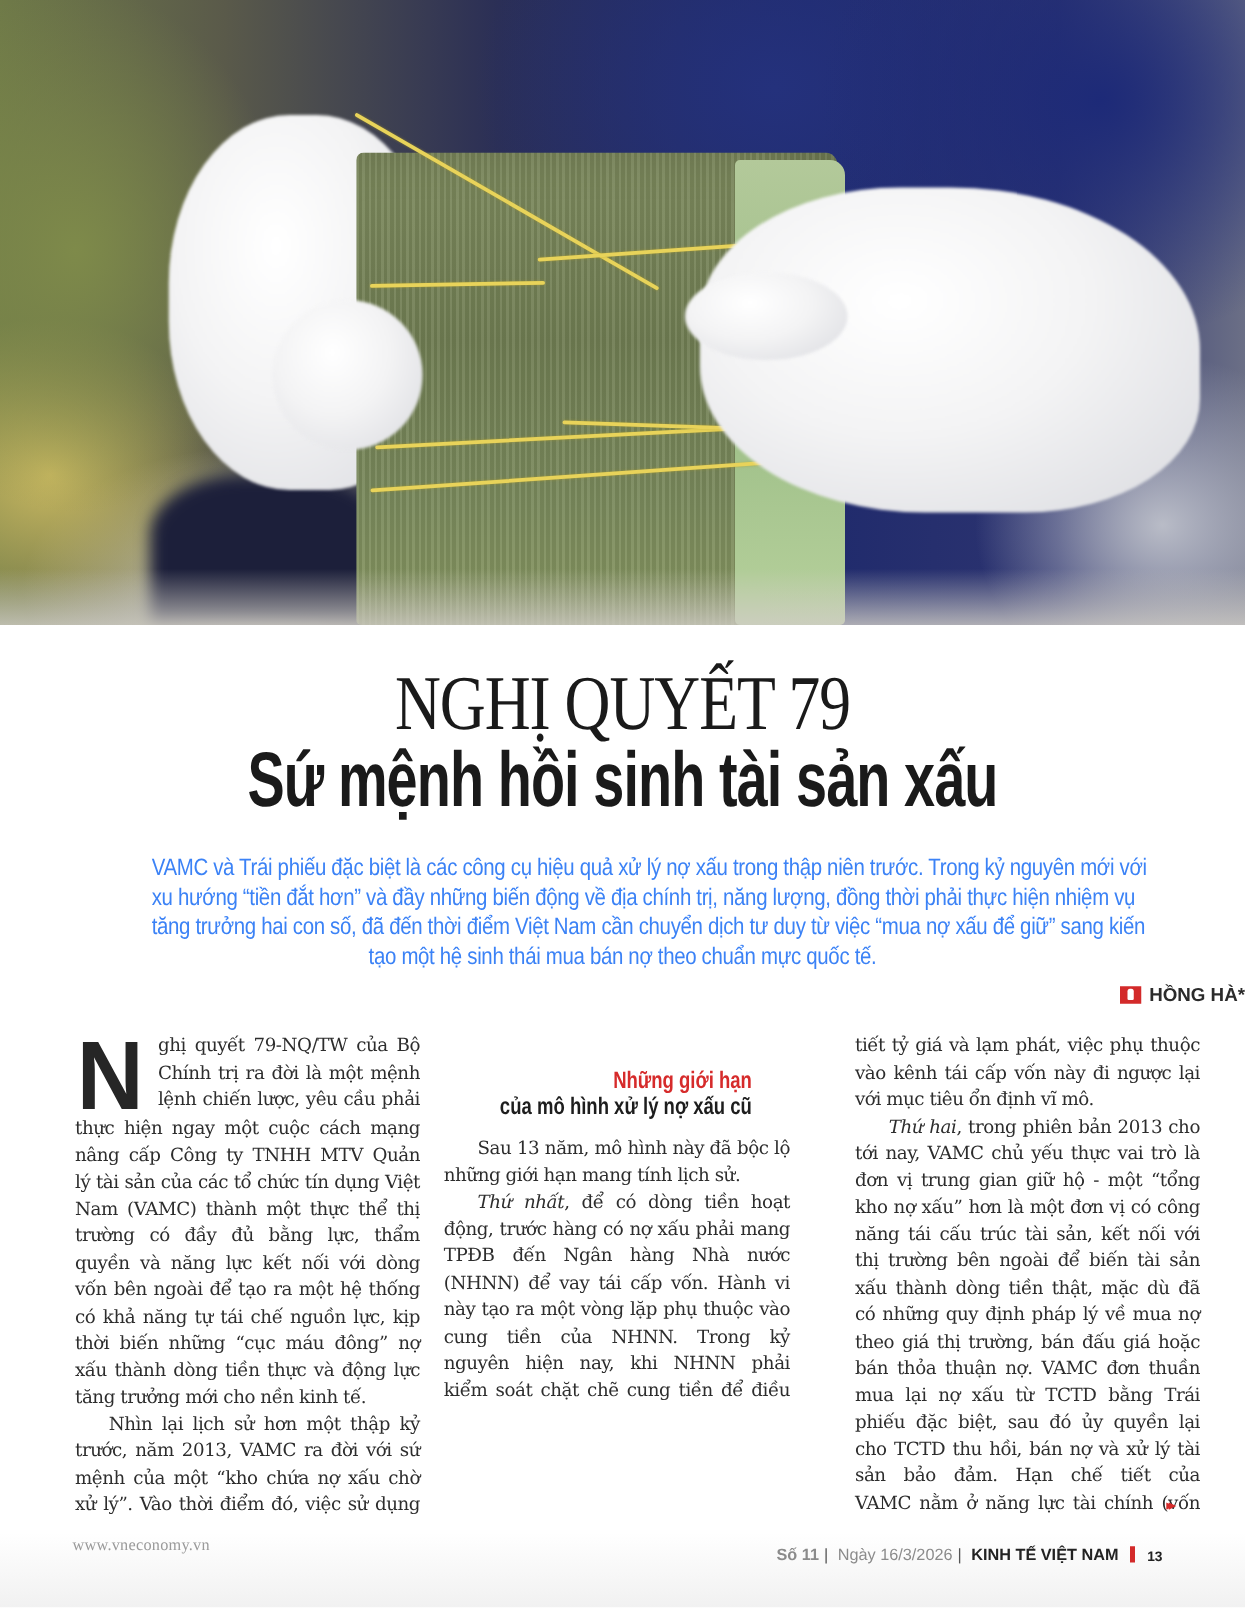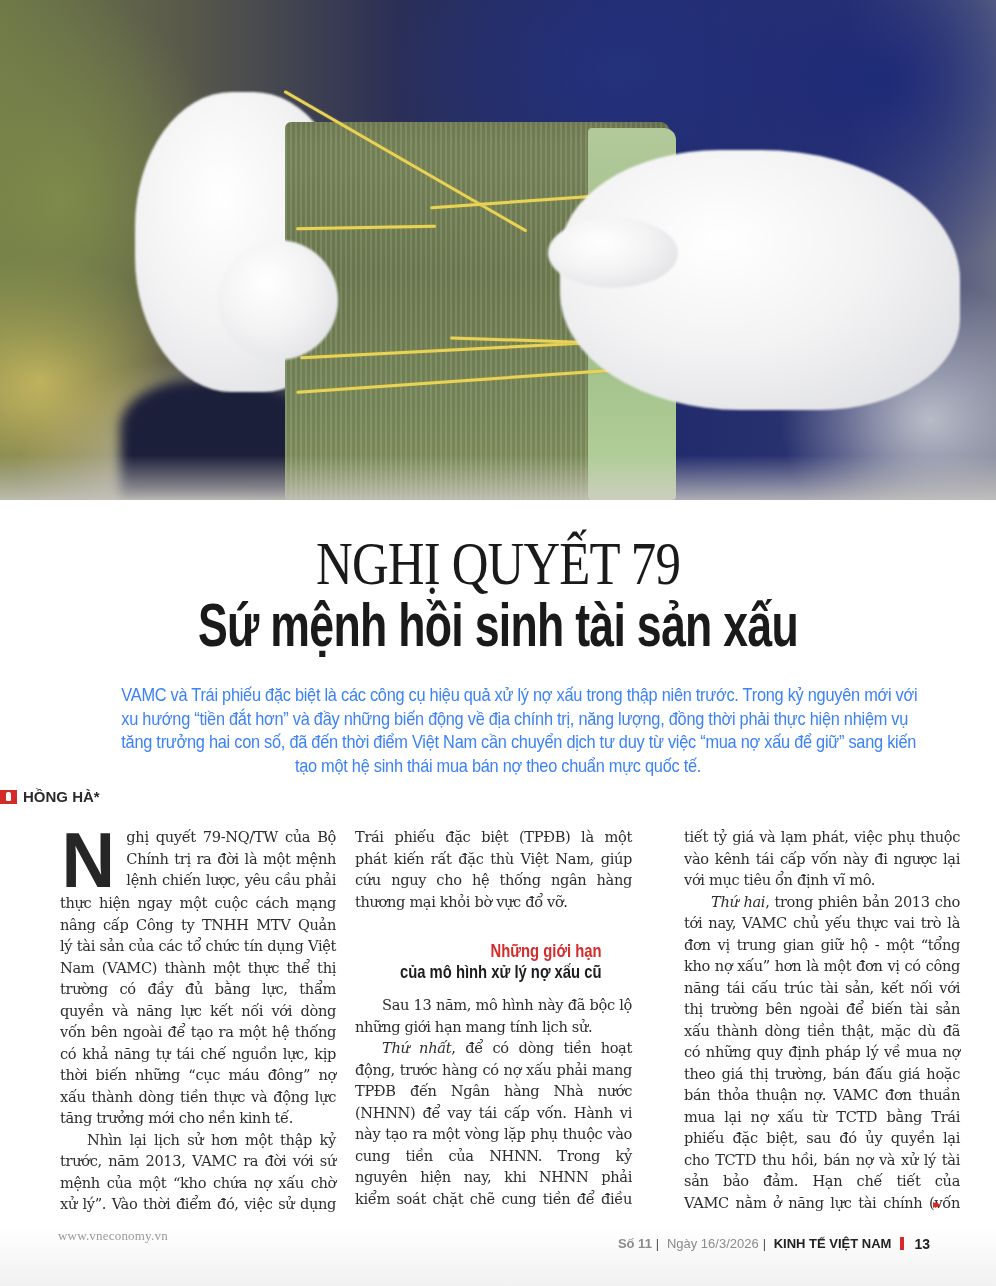--- a/index.html
+++ b/index.html
@@ -70,21 +70,21 @@
 
   
   .sapo {
     position: absolute; left: 60px; top: 683px; width: 876px; text-align: center;
     font-family: "Liberation Sans", sans-serif; font-size: 19px; line-height: 23.5px;
     color: #3b82f6; letter-spacing: -0.3px;
   }
   .sapo span { display: block; white-space: nowrap; transform: scaleX(0.86); transform-origin: 50% 50%; }
 
   .byline {
-    position: absolute; left: 0; top: 788px; width: 996px; text-align: left;
+    position: absolute; left: 0; top: 788px; width: 996px; text-align: right;
     font-family: "Liberation Sans", sans-serif; font-weight: 700; font-size: 15px;
     color: #2b2b2b;
   }
   .byline .pen-icon {
     display: inline-block; width: 17px; height: 14px; background: #d32a2a;
     vertical-align: -2px; margin-right: 6px; position: relative;
   }
   .byline .pen-icon::after {
     content: ""; position: absolute; left: 6px; top: 2px; width: 5px; height: 9px;
     background: #ffffff; border-radius: 2px 2px 1px 1px;
@@ -136,21 +136,21 @@
     position: absolute; right: 66px; top: 10px; font-family: "Liberation Sans", sans-serif;
     font-size: 13px; color: #8b8b8b; white-space: nowrap;
   }
   .footer .meta .issue { font-weight: 700; color: #8b8b8b; }
   .footer .meta .sep { color: #555; margin: 0 4px; }
   .footer .meta .mag { font-weight: 700; color: #222; }
   .footer .meta .red-bar {
     display: inline-block; width: 4px; height: 13px; background: #d32a2a;
     margin: 0 10px 0 9px; vertical-align: -2px;
   }
-  .footer .meta .page { font-weight: 700; color: #222; font-size: 14px; vertical-align: -1px; }
+  .footer .meta .page { font-weight: 700; color: #222; font-size: 11px; vertical-align: -1px; }
 </style>
 </head>
 <body>
 
 <div class="hero">
   <div class="sleeve-left"></div>
   <div class="glove glove-left"></div>
   <div class="stack"></div>
   <div class="banknote-face"></div>
   <div class="rubber" style="left:296px;top:226px;width:140px;transform:rotate(-1deg);"></div>
@@ -202,26 +202,20 @@
   </p>
   <p>
     <span class="line" style="padding-left:27px">Nhìn lại lịch sử hơn một thập kỷ</span>
     <span class="line">trước, năm 2013, VAMC ra đời với sứ</span>
     <span class="line">mệnh của một “kho chứa nợ xấu chờ</span>
     <span class="line">xử lý”. Vào thời điểm đó, việc sử dụng</span>
   </p>
 </div>
 
 <div class="col col-2">
-  <p>
-    <span class="line">Trái phiếu đặc biệt (TPĐB) là một</span>
-    <span class="line">phát kiến rất đặc thù Việt Nam, giúp</span>
-    <span class="line">cứu nguy cho hệ thống ngân hàng</span>
-    <span class="line last">thương mại khỏi bờ vực đổ vỡ.</span>
-  </p>
   <div class="subhead">
     <span class="red">Những giới hạn</span>
     <span class="black">của mô hình xử lý nợ xấu cũ</span>
   </div>
   <p>
     <span class="line" style="padding-left:27px">Sau 13 năm, mô hình này đã bộc lộ</span>
     <span class="line last">những giới hạn mang tính lịch sử.</span>
   </p>
   <p>
     <span class="line" style="padding-left:27px"><em>Thứ nhất</em><span>, để có dòng tiền hoạt</span></span>

